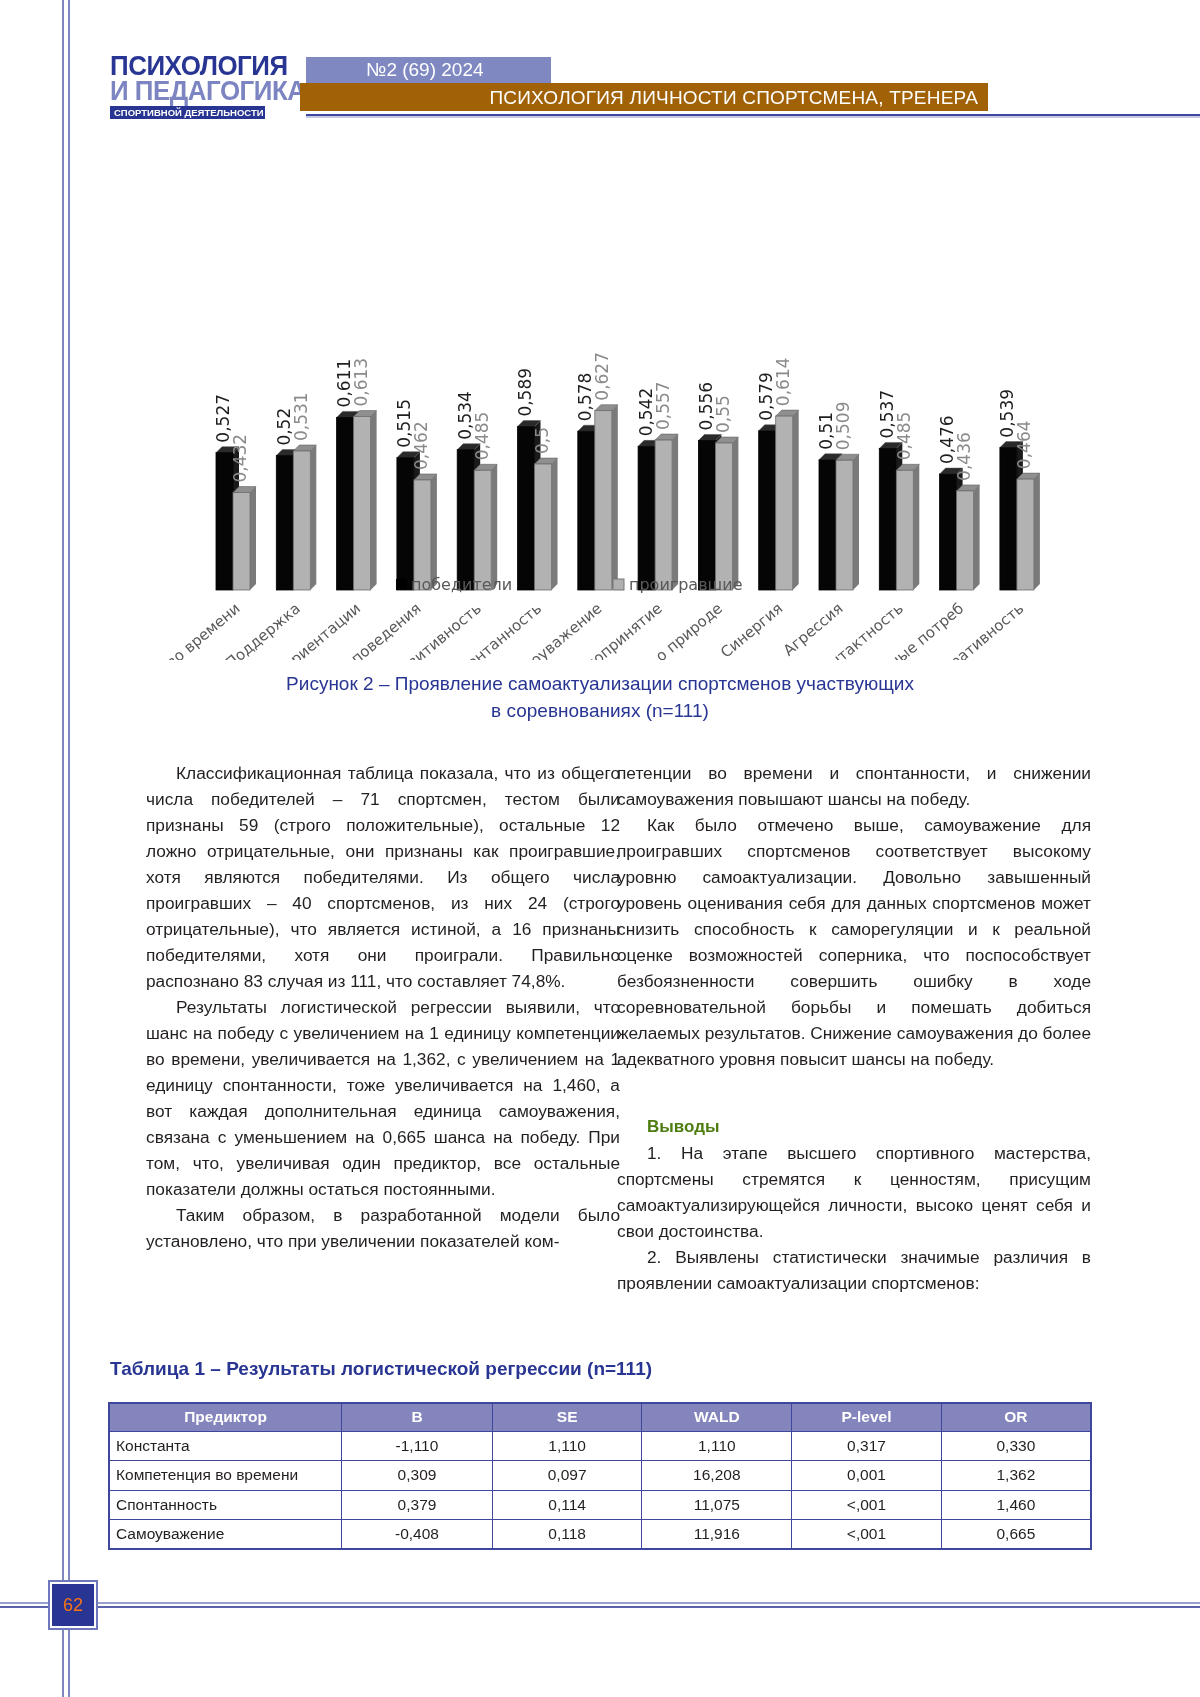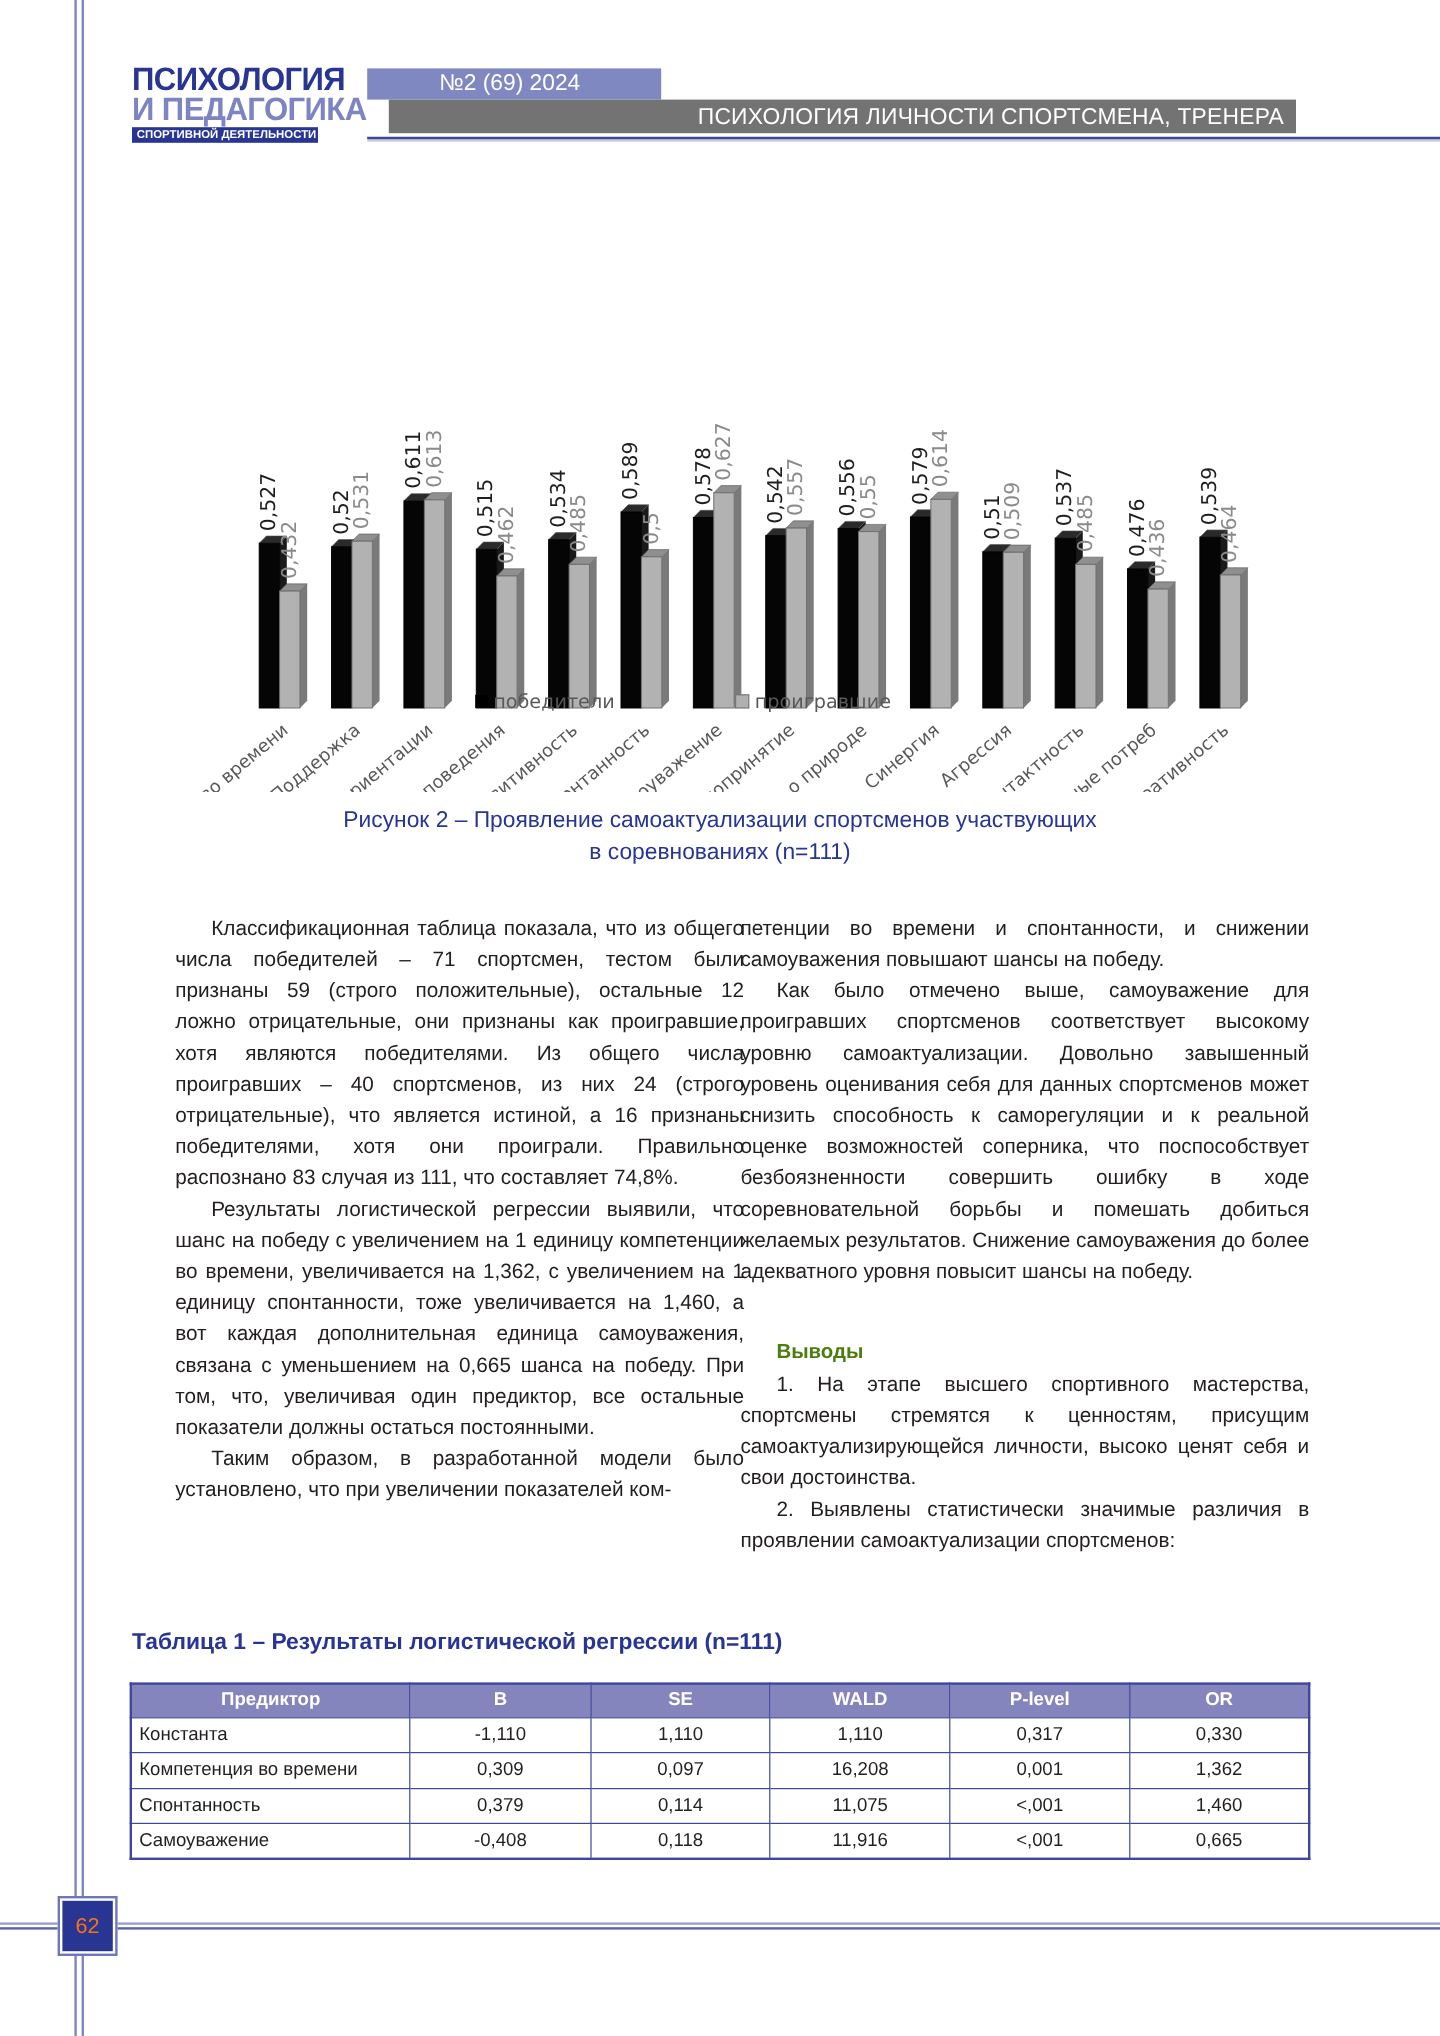--- a/index.html
+++ b/index.html
@@ -19,22 +19,22 @@
   
   .logo { position: absolute; left: 110px; top: 54px; width: 180px; }
   .logo-l1 { font-family: "Liberation Sans", sans-serif; font-weight: bold; font-size: 27px;
     color: #283593; line-height: 25px; letter-spacing: -0.5px; transform: scaleX(0.96); transform-origin: left; white-space: nowrap; }
   .logo-l2 { font-weight: bold; font-size: 27px; color: #7c84c1; line-height: 25px; letter-spacing: -0.5px; white-space: nowrap; transform: scaleX(0.96); transform-origin: left;}
   .logo-l3 { margin-top: 2px; background: #283593; color: #fff; font-size: 9.5px; font-weight: bold;
     padding: 1px 4px; width: 155px; white-space: nowrap; }
 
   .issue-bar { position: absolute; left: 306px; top: 57px; width: 245px; height: 26px;
     background: #7f88c0; color: #fff; font-size: 19px; padding-left: 60px; line-height: 26px; }
-  .section-bar { position: absolute; left: 324px; top: 83px; width: 756px; height: 28px;
-    background: #737373; color: #fff; font-size: 19px; text-align: right; padding-right: 10px;
+  .section-bar { position: absolute; left: 300px; top: 83px; width: 688px; height: 28px;
+    background: #a16207; color: #fff; font-size: 19px; text-align: right; padding-right: 10px;
     line-height: 30px; white-space: nowrap; letter-spacing: 0.2px; }
   .header-rule { position: absolute; left: 306px; top: 114px; width: 894px; height: 4px;
     border-top: 2px solid #3e469d; background: #c6c9e4; }
 
   
   .chart-wrap { position: absolute; left: 100px; top: 180px; width: 1000px; height: 480px; }
   .chart-wrap svg { position: absolute; left: 0; top: 0; }
 
   .fig-caption { position: absolute; left: 180px; top: 670px; width: 840px; text-align: center;
     color: #283593; font-weight: normal; font-size: 19px; line-height: 27px; }

